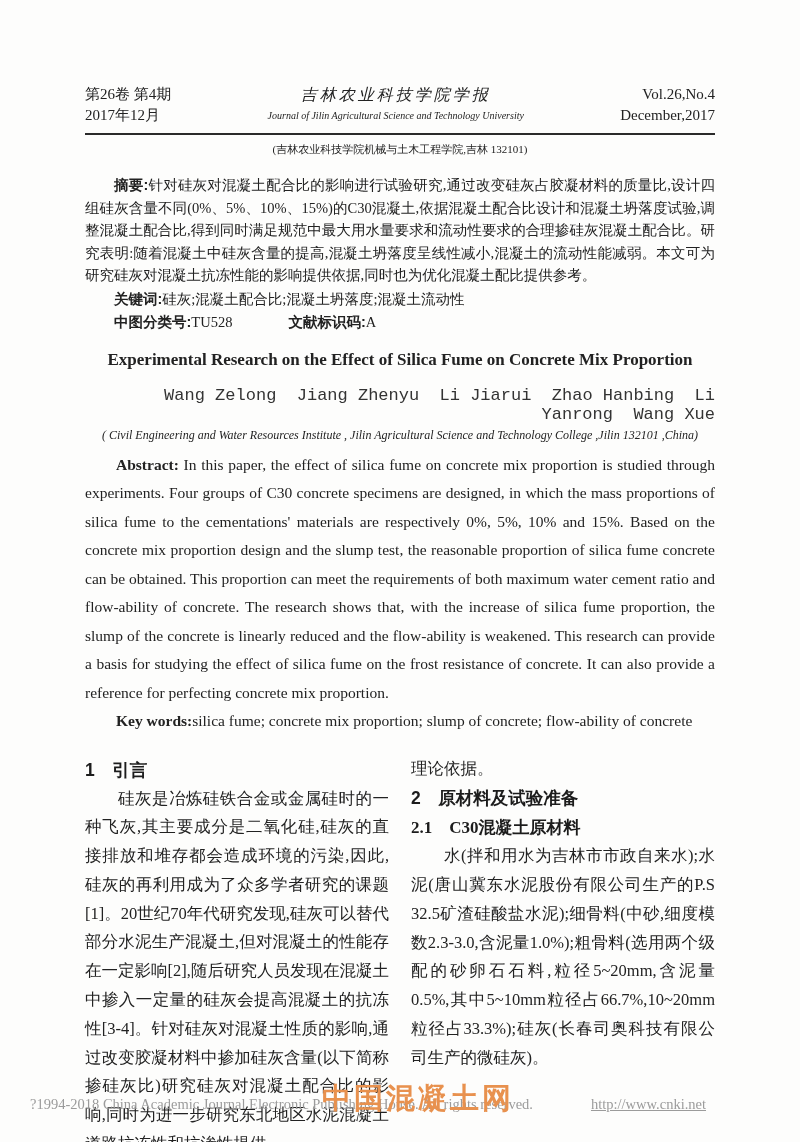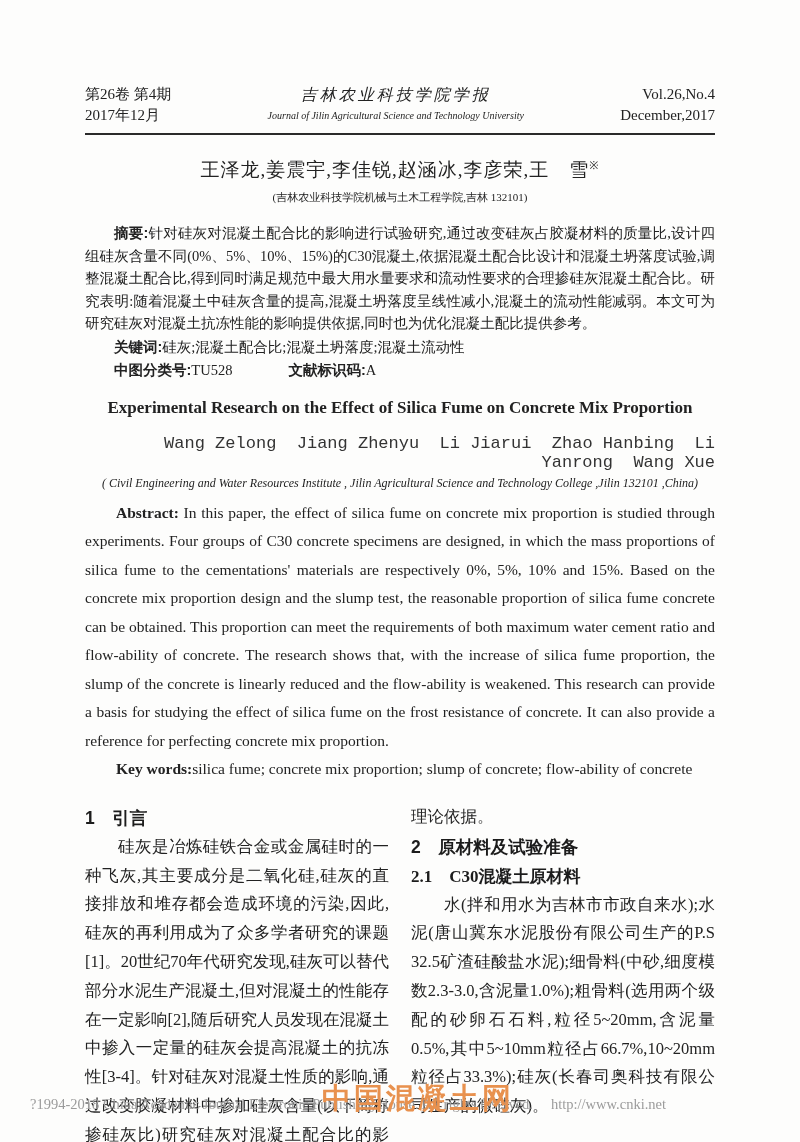--- a/index.html
+++ b/index.html
@@ -82,21 +82,21 @@
   .watermark {
     position:absolute; left:322px; top:1079px;
     font-size:29px; font-weight:bold; letter-spacing:3px;
     color:#e8914e; z-index:2;
     font-family:"Liberation Serif","DejaVu Serif",serif;
   }
   .copyright {
     position:absolute; left:30px; top:1096px; width:760px;
     font-size:14.5px; color:#9b9b9b; z-index:1; white-space:nowrap;
   }
-  .copyright .url { margin-left:18px; }
+  .copyright .url { margin-left:58px;text-decoration:underline; }
 </style>
 </head>
 <body>
 
 <div class="page">
   <div class="content">
 
     <div class="jheader">
       <div class="col-left">
         <div>第26卷 第4期</div>
@@ -105,21 +105,20 @@
       <div class="col-center">
         <div class="journal-cn">吉林农业科技学院学报</div>
         <div class="journal-en">Journal of Jilin Agricultural Science and Technology University</div>
       </div>
       <div class="col-right">
         <div>Vol.26,No.4</div>
         <div>December,2017</div>
       </div>
     </div>
 
-    <div class="authors-cn"><span>王泽龙,姜震宇,李佳锐,赵涵冰,李彦荣,王　雪</span><sup>※</sup></div>
     <div class="affil-cn">(吉林农业科技学院机械与土木工程学院,吉林  132101)</div>
 
     <div class="abs-cn"><span class="label-cn">摘要:</span><span>针对硅灰对混凝土配合比的影响进行试验研究,通过改变硅灰占胶凝材料的质量比,设计四组硅灰含量不同(0%、5%、10%、15%)的C30混凝土,依据混凝土配合比设计和混凝土坍落度试验,调整混凝土配合比,得到同时满足规范中最大用水量要求和流动性要求的合理掺硅灰混凝土配合比。研究表明:随着混凝土中硅灰含量的提高,混凝土坍落度呈线性减小,混凝土的流动性能减弱。本文可为研究硅灰对混凝土抗冻性能的影响提供依据,同时也为优化混凝土配比提供参考。</span></div>
     <div class="kw-cn"><span class="label-cn">关键词:</span><span>硅灰;混凝土配合比;混凝土坍落度;混凝土流动性</span></div>
     <div class="clc-line"><span class="label-cn">中图分类号:</span><span>TU528</span><span class="clc-gap"></span><span class="label-cn">文献标识码:</span><span>A</span></div>
 
     <div class="title-en">Experimental Research on the Effect of Silica Fume on Concrete Mix Proportion</div>
     <div class="authors-en">Wang Zelong  Jiang Zhenyu  Li Jiarui  Zhao Hanbing  Li Yanrong  Wang Xue</div>
     <div class="affil-en">( Civil Engineering and Water Resources Institute , Jilin Agricultural Science and Technology College ,Jilin 132101 ,China)</div>
     <div class="abs-en"><span class="label-en">Abstract:</span> <span>In this paper, the effect of silica fume on concrete mix proportion is studied through experiments. Four groups of C30 concrete specimens are designed, in which the mass proportions of silica fume to the cementations' materials are respectively 0%, 5%, 10% and 15%. Based on the concrete mix proportion design and the slump test, the reasonable proportion of silica fume concrete can be obtained. This proportion can meet the requirements of both maximum water cement ratio and flow-ability of concrete. The research shows that, with the increase of silica fume proportion, the slump of the concrete is linearly reduced and the flow-ability is weakened. This research can provide a basis for studying the effect of silica fume on the frost resistance of concrete. It can also provide a reference for perfecting concrete mix proportion.</span></div>

